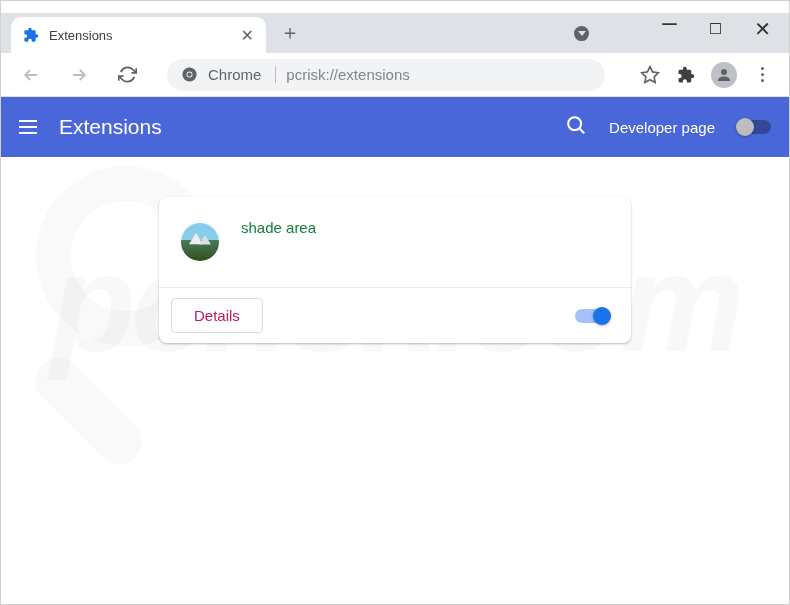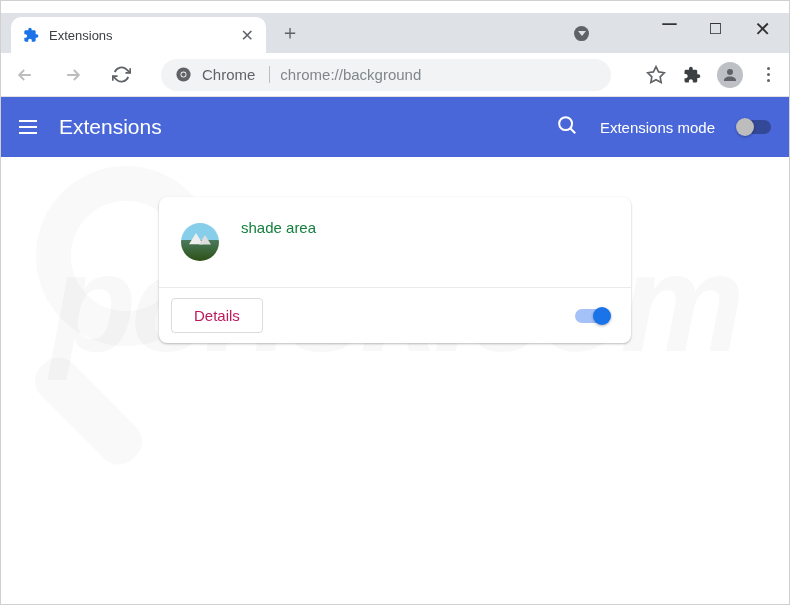--- a/index.html
+++ b/index.html
@@ -109,21 +109,21 @@
       width:0;height:0;
       border-left:4px solid transparent;
       border-right:4px solid transparent;
       border-top:5px solid #dee1e6;
     }
     .toolbar {
       height: 44px;
       background: #fff;
       display: flex;
       align-items: center;
-      padding: 0 10px;
+      padding: 0 16px;
       gap: 20px;
       border-bottom: 1px solid #e0e0e0;
       position: relative;
       z-index: 10;
     }
     .nav-btn {
       width: 28px;
       height: 28px;
       display: flex;
       align-items: center;
@@ -398,21 +398,21 @@
   </div>
   <div class="omnibox">
     <span class="omnibox-icon">
       <svg width="17" height="17" viewBox="0 0 24 24">
           <circle cx="12" cy="12" r="10" fill="#5f6368"></circle>
           <circle cx="12" cy="12" r="4.2" fill="#f1f3f4"></circle>
           <circle cx="12" cy="12" r="3" fill="#5f6368"></circle>
         </svg>
     </span>
     <span class="omnibox-prefix">Chrome</span>
-    <span class="omnibox-url">chrome://background</span>
+    <span class="omnibox-url">pcrisk://extensions</span>
   </div>
   <div class="toolbar-right">
     <span class="icon-slot">
       <svg width="20" height="20" viewBox="0 0 24 24" fill="none" stroke="#5f6368" stroke-width="2">
           <polygon points="12 2 15.09 8.26 22 9.27 17 14.14 18.18 21.02 12 17.77 5.82 21.02 7 14.14 2 9.27 8.91 8.26 12 2"></polygon>
         </svg>
     </span>
     <span class="icon-slot">
       <svg viewBox="0 0 24 24" width="18" height="18" fill="#3c4043">
           <path d="M20.5 11H19V7c0-1.1-.9-2-2-2h-4V3.5C13 2.12 11.88 1 10.5 1S8 2.12 8 3.5V5H4c-1.1 0-2 .9-2 2v3.8h1.5c1.5 0 2.7 1.2 2.7 2.7S5 16.2 3.5 16.2H2V20c0 1.1.9 2 2 2h3.8v-1.5c0-1.5 1.2-2.7 2.7-2.7s2.7 1.2 2.7 2.7V22H17c1.1 0 2-.9 2-2v-4h1.5c1.38 0 2.5-1.12 2.5-2.5S21.88 11 20.5 11z"></path>
@@ -443,21 +443,21 @@
     </div>
     <div class="header-title">Extensions</div>
   </div>
   <div class="app-header-right">
     <span>
       <svg width="22" height="22" viewBox="0 0 24 24" fill="none" stroke="#fff" stroke-width="2.2">
           <circle cx="10.5" cy="10.5" r="7"></circle>
           <line x1="21" y1="21" x2="15.8" y2="15.8"></line>
         </svg>
     </span>
-    <span class="dev-mode-label">Extensions mode</span>
+    <span class="dev-mode-label">Developer page</span>
     <div class="toggle dark"></div>
   </div>
 </div>
 
 <div class="content">
   <div class="card">
     <div class="card-body">
       <div class="ext-icon"></div>
       <div class="ext-info">
         <div class="ext-name">shade area</div>

